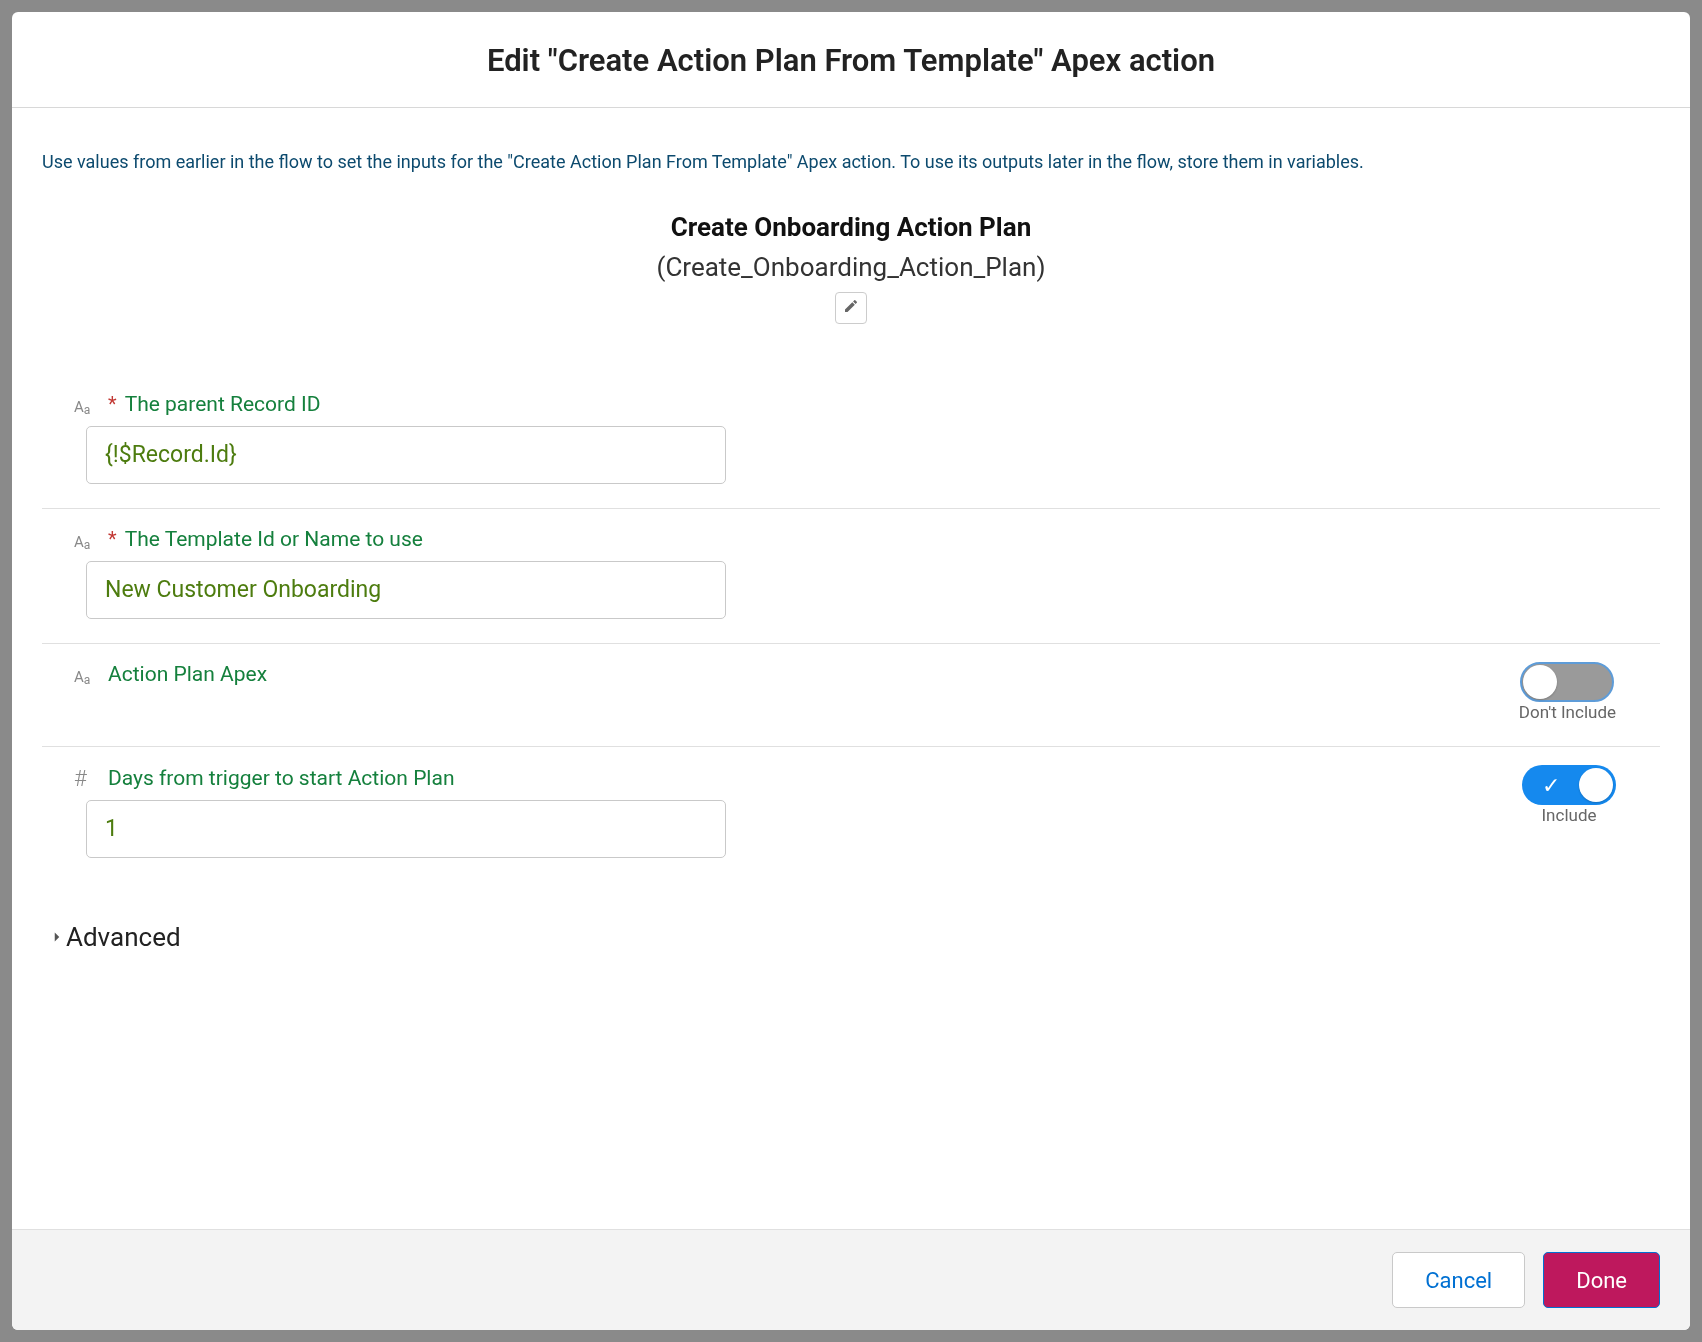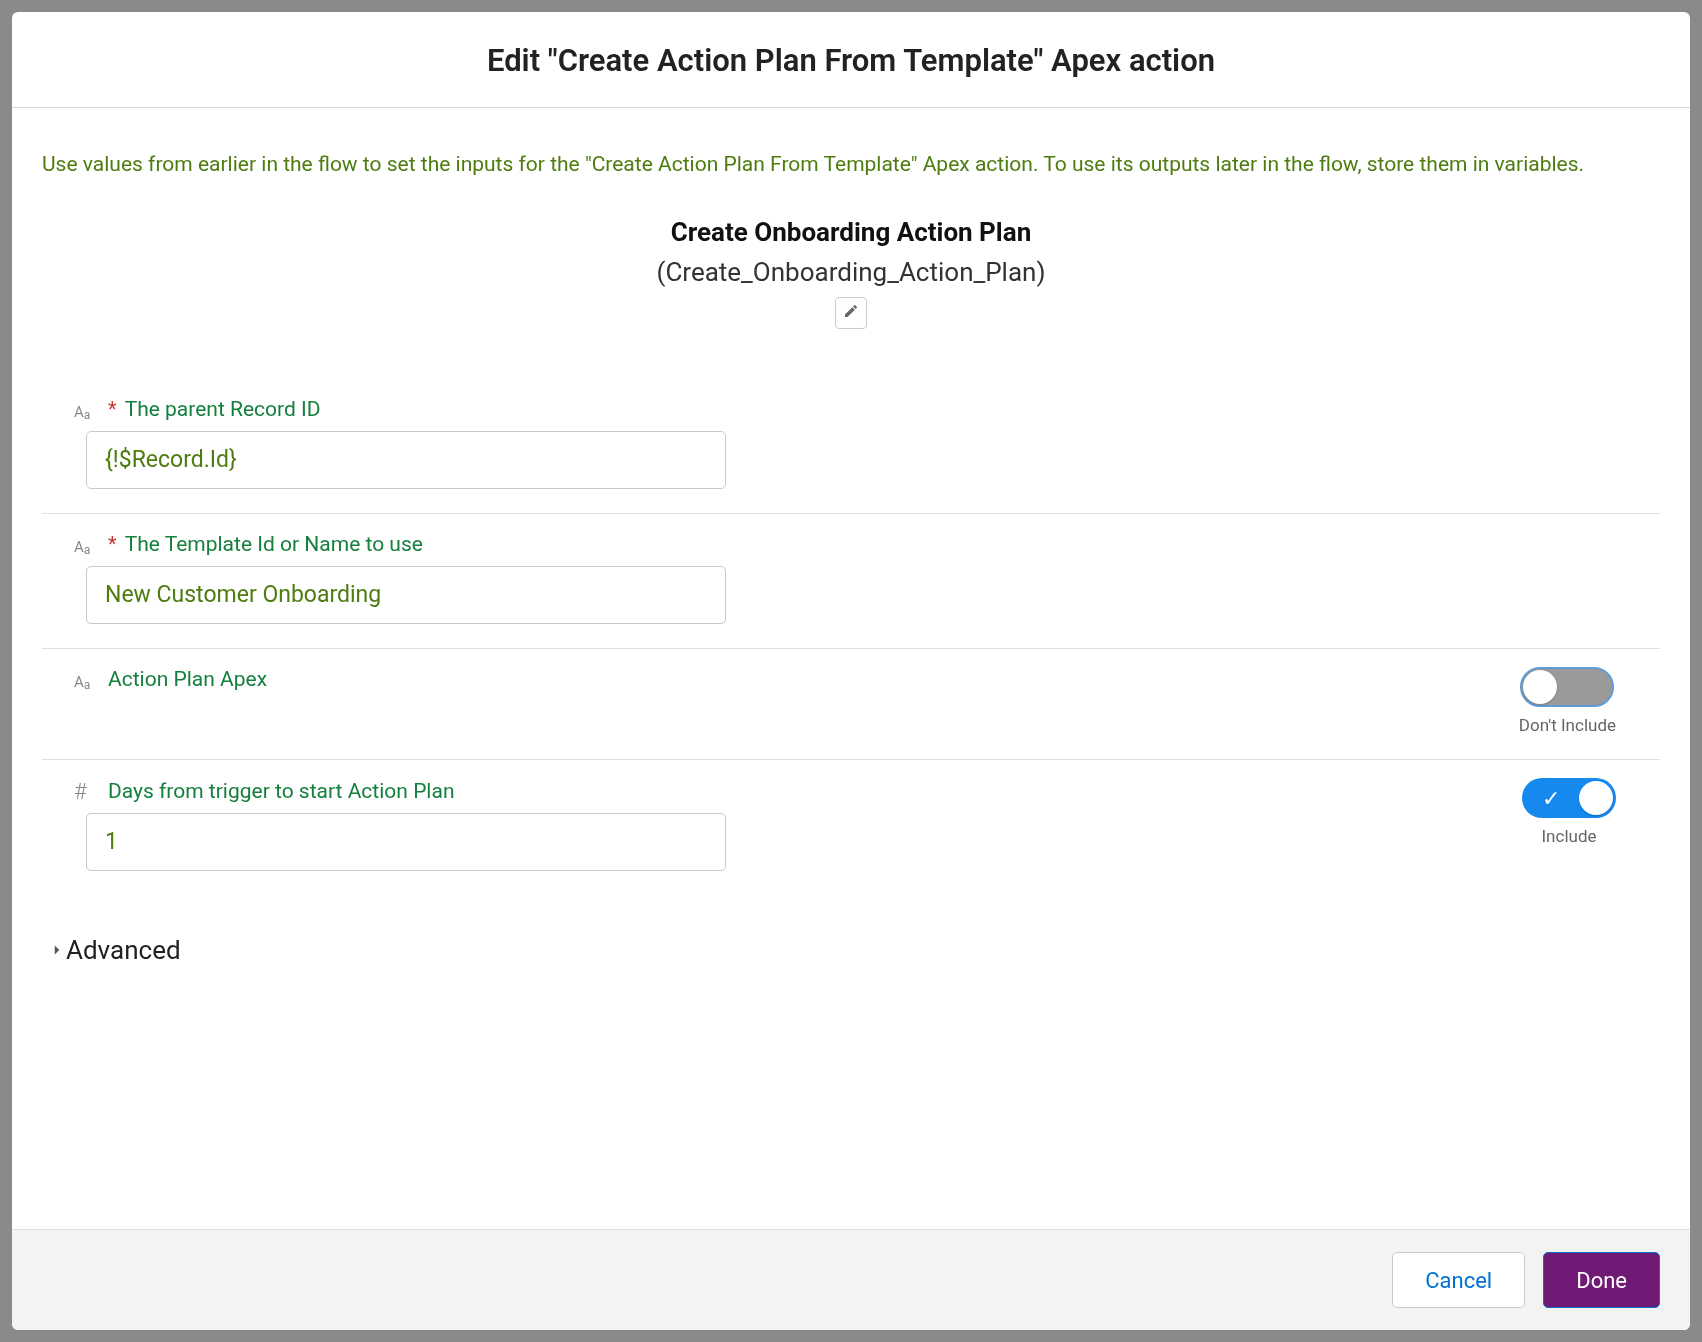--- a/index.html
+++ b/index.html
@@ -32,22 +32,22 @@
       font-size: 31px;
       font-weight: 600;
       color: #222;
     }
     .modal-body {
       flex: 1;
       padding: 40px 30px 30px;
       overflow-y: auto;
     }
     .description {
-      font-size: 21px;
-      color: #4d7c0f;
+      font-size: 18px;
+      color: #0c4a6e;
       line-height: 1.55;
       margin-bottom: 36px;
     }
     .action-name-row {
       display: flex;
       align-items: center;
       gap: 10px;
       margin-bottom: 50px;
       flex-direction: column;
     }
@@ -143,21 +143,21 @@
       border-radius: 5px;
       padding: 0 18px;
       font-size: 23px;
       color: #4d7c0f;
       font-family: inherit;
     }
     .toggle-column {
       display: flex;
       flex-direction: column;
       align-items: center;
-      gap: 8px;
+      gap: 0;
       padding-right: 24px;
     }
     .toggle {
       width: 94px;
       height: 40px;
       border-radius: 20px;
       position: relative;
       cursor: pointer;
     }
     .toggle.off {
@@ -230,21 +230,21 @@
       font-size: 22px;
       cursor: pointer;
       font-family: inherit;
     }
     .btn-neutral {
       background: #fff;
       border: 1px solid #c9c9c9;
       color: #0070d2;
     }
     .btn-brand {
-      background: #701a75;
+      background: #be185d;
       border: 1px solid #0070d2;
       color: #fff;
     }
   </style>
 </head>
 <body>
 
 <div class="modal">
   <div class="modal-header">
     <h1 class="modal-title">Edit "Create Action Plan From Template" Apex action</h1>

